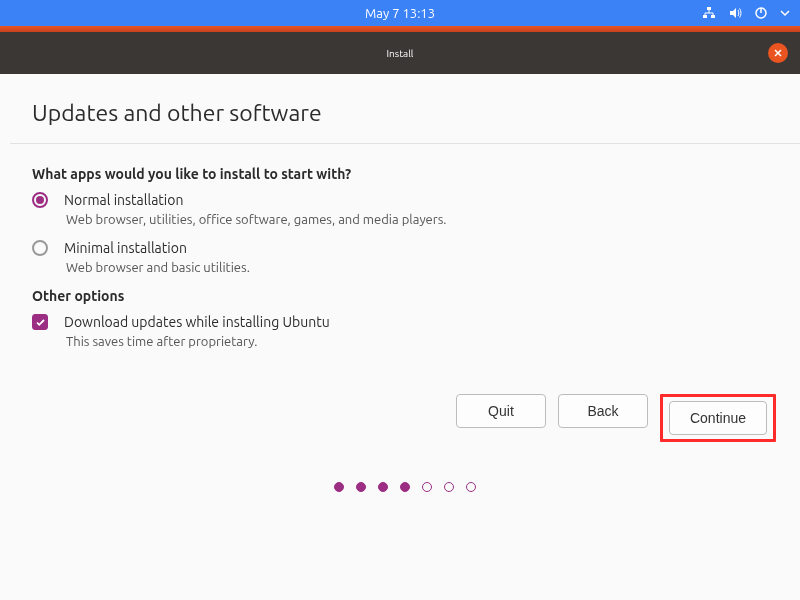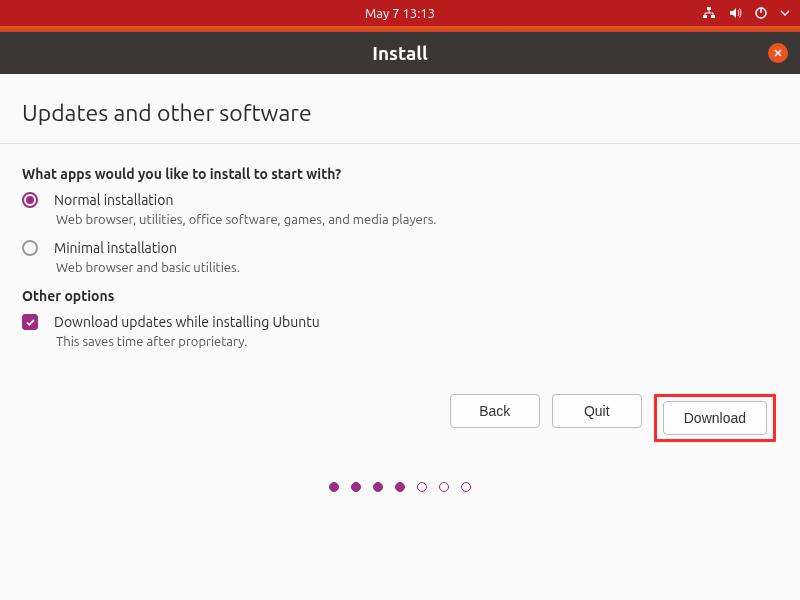--- a/index.html
+++ b/index.html
@@ -1,27 +1,27 @@
 <!DOCTYPE html>
 <html><head>
 <meta charset="utf-8">
 <style>
 * { margin: 0; padding: 0; box-sizing: border-box; }
 body { font-family: Ubuntu, "Segoe UI", Arial, sans-serif; background: #fafafa; width: 800px; height: 600px; overflow: hidden; }
 
-.topbar { height: 26px; background: #b91c1c; color: #fff; display: flex; align-items: center; justify-content: center; position: relative; font-size: 13px; }
+.topbar { height: 26px; background: #3b82f6; color: #fff; display: flex; align-items: center; justify-content: center; position: relative; font-size: 13px; }
 .topbar-icons { position: absolute; right: 10px; display: flex; gap: 12px; align-items: center; }
 .topbar-icons span { display: inline-flex; }
 
 .accent-strip { height: 6px; background: linear-gradient(#e95420, #c7431f); }
 
-.titlebar { height: 42px; background: #3b3735; color: #fff; display: flex; align-items: center; justify-content: center; position: relative; font-size: 19px; font-weight: 700; }
+.titlebar { height: 42px; background: #3b3735; color: #fff; display: flex; align-items: center; justify-content: center; position: relative; font-size: 10px; font-weight: 400; }
 .close-btn { position: absolute; right: 12px; width: 20px; height: 20px; border-radius: 50%; background: #e95420; display: flex; align-items: center; justify-content: center; cursor: pointer; }
 
-.page { padding: 26px 22px 10px 22px; }
+.page { padding: 26px 22px 10px 32px; }
 .page-title { font-size: 23px; font-weight: 400; color: #2b2b2b; margin-bottom: 18px; }
 .divider { height: 1px; background: #e2e2e2; margin: 0 -22px 22px -22px; }
 
 .section-heading { font-size: 14px; font-weight: 700; color: #2b2b2b; margin-bottom: 10px; }
 .option-row { display: flex; align-items: center; gap: 16px; margin-bottom: 4px; }
 .option-desc { font-size: 13px; color: #555; margin-left: 34px; margin-bottom: 14px; }
 .option-label { font-size: 14px; color: #2b2b2b; }
 
 .radio { width: 16px; height: 16px; border-radius: 50%; border: 2px solid #999; display: inline-flex; align-items: center; justify-content: center; cursor: pointer; flex-shrink: 0; }
 .radio.checked { border-color: #9b2e83; }
@@ -112,24 +112,24 @@
         <svg width="11" height="11" viewBox="0 0 11 11">
           <path d="M2 5.5l2.2 2.3L9 3" stroke="#fff" stroke-width="1.8" fill="none"></path>
         </svg>
       </span>
     <span class="option-label">Download updates while installing Ubuntu</span>
   </div>
   <div class="option-desc">This saves time after proprietary.</div>
 
 
   <div class="buttons-row">
+    <button class="btn">Quit</button>
     <button class="btn">Back</button>
-    <button class="btn">Quit</button>
     <span class="highlight-box">
-      <button class="btn">Download</button>
+      <button class="btn">Continue</button>
     </span>
   </div>
 
   <div class="progress-dots">
     <span class="dot filled"></span>
     <span class="dot filled"></span>
     <span class="dot filled"></span>
     <span class="dot filled"></span>
     <span class="dot"></span>
     <span class="dot"></span>

